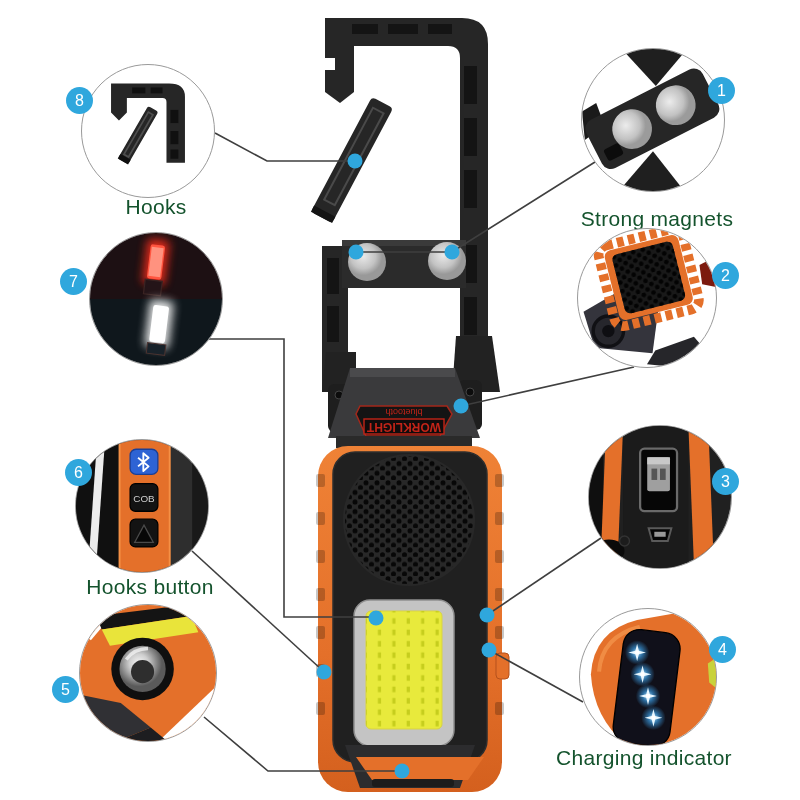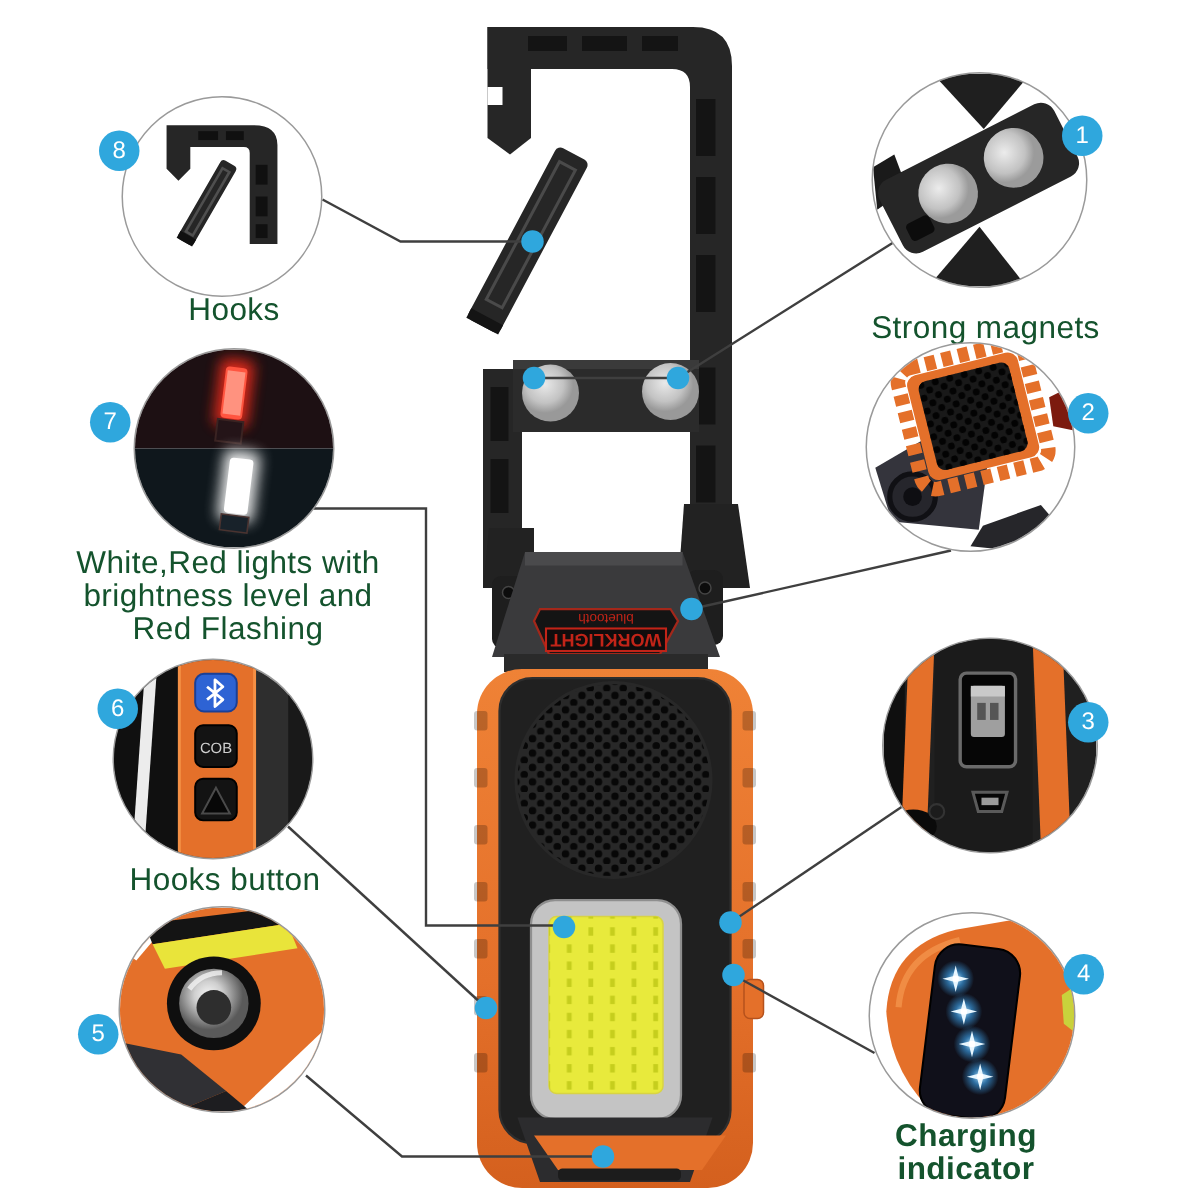--- a/index.html
+++ b/index.html
@@ -200,21 +200,20 @@
         <rect x="43" y="36" width="13" height="11" fill="#241418" stroke="#3a2322" stroke-width="1"></rect>
       </g>
       <g transform="rotate(7 52 72)">
         <rect x="43" y="51" width="18" height="36" rx="3" fill="#ffffff" filter="url(#bl7)" opacity="0.9"></rect>
         <rect x="46" y="55" width="12" height="28" rx="2" fill="#ffffff"></rect>
         <rect x="45" y="84" width="14" height="8" fill="#18222a" stroke="#4a3330" stroke-width="0.8"></rect>
       </g>
     </svg>
   </div>
   <div class="badge" style="left:60px;top:268px;">7</div>
-  <div class="clabel" style="left:50px;top:365px;width:204px;">White,Red lights with brightness level and Red Flashing</div>
 
   <div class="ccircle" style="left:577px;top:228px;width:140px;height:140px;">
     <svg viewBox="0 0 100 100">
       <defs>
         <pattern id="hex2" width="7.2" height="6.4" patternUnits="userSpaceOnUse">
           <circle cx="1.8" cy="1.6" r="1.7" fill="#030303"></circle>
           <circle cx="5.4" cy="4.8" r="1.7" fill="#030303"></circle>
         </pattern>
       </defs>
       <path d="M4,60 L28,46 L58,60 L54,90 L12,86 Z" fill="#34343c"></path>
@@ -340,15 +339,15 @@
         <g transform="translate(54,80)">
             <circle r="9" fill="url(#glow4)"></circle>
           <path d="M0,-6.5 L1.3,-1.3 L6.5,0 L1.3,1.3 L0,6.5 L-1.3,1.3 L-6.5,0 L-1.3,-1.3 Z" fill="#e8f7ff"></path>
           <circle r="1.6" fill="#fff"></circle>
           </g>
       </g>
       <path d="M94,40 L100,36 V58 L95,54 Z" fill="#c8d23c"></path>
     </svg>
   </div>
   <div class="badge" style="left:709px;top:636px;">4</div>
-  <div class="clabel" style="left:552px;top:747px;width:184px;font-weight:bold;">Charging indicator</div>
+  <div class="clabel" style="left:552px;top:747px;width:184px;">Charging indicator</div>
 
 </div>
 
 </body></html>

